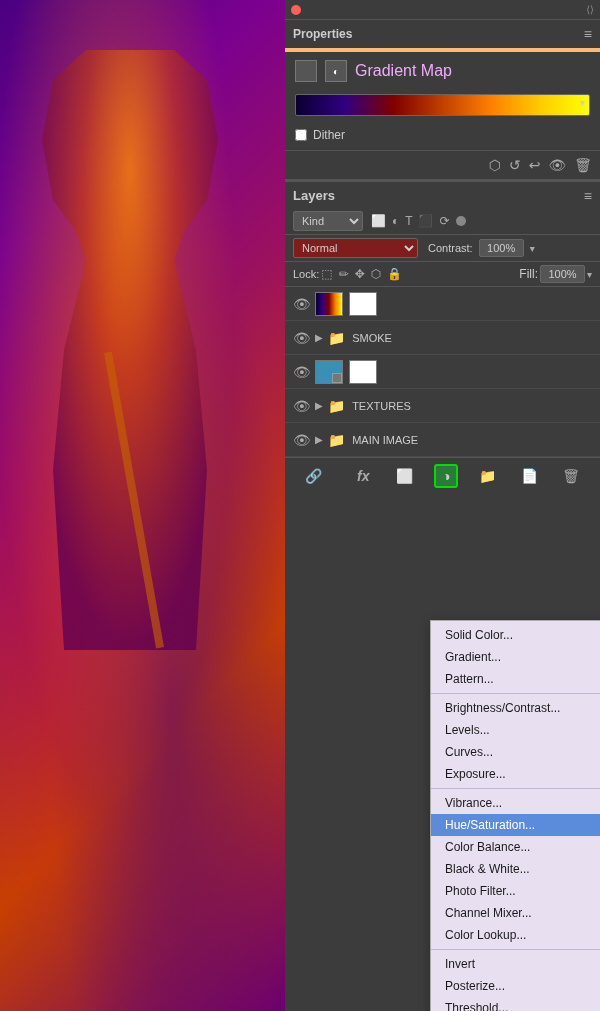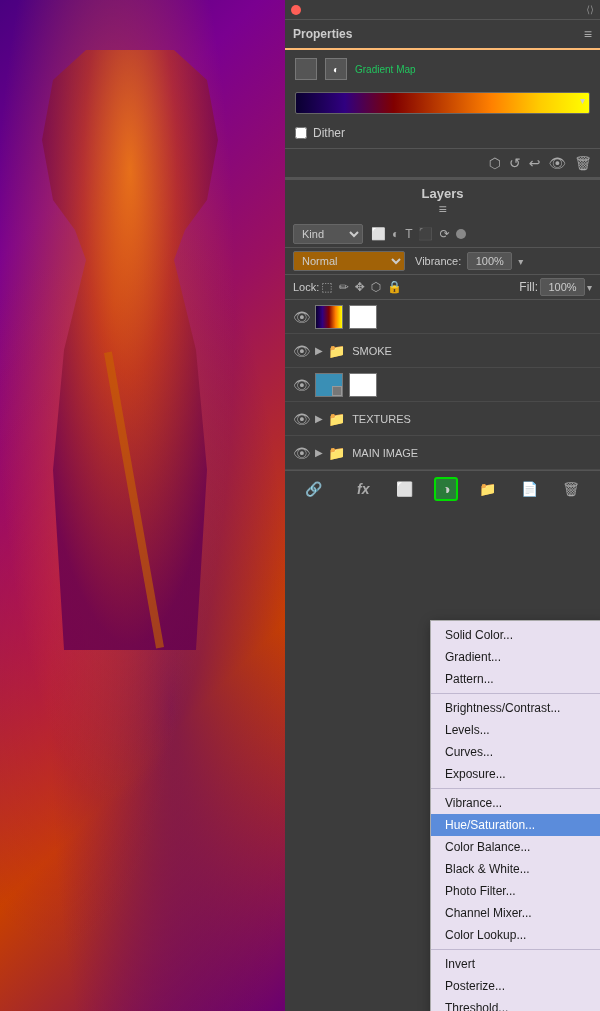--- a/index.html
+++ b/index.html
@@ -68,21 +68,21 @@
       background: #3c3c3c;
       border-bottom: 1px solid #555;
     }
 
     .panel-header {
       display: flex;
       align-items: center;
       justify-content: space-between;
       padding: 6px 8px;
       background: #3c3c3c;
-      border-bottom: 2px solid #fdba74;
+      border-bottom: 4px solid #fdba74;
     }
 
     .panel-title {
       color: #ccc;
       font-size: 12px;
       font-weight: 600;
     }
 
     .panel-menu-icon {
       color: #aaa;
@@ -111,22 +111,22 @@
       background: #555;
       border: 1px solid #777;
       display: flex;
       align-items: center;
       justify-content: center;
       color: #fff;
       font-size: 10px;
     }
 
     .gradient-map-label {
-      color: #22c55e;
-      font-size: 10px;
+      color: #f0abfc;
+      font-size: 16px;
     }
 
     
     .gradient-bar-container {
       padding: 4px 10px 8px;
     }
 
     .gradient-bar {
       width: 100%;
       height: 22px;
@@ -183,24 +183,23 @@
     }
 
     
     #layers-panel {
       background: #3c3c3c;
       border-top: 2px solid #555;
     }
 
     .layers-header {
       display: flex;
-      align-items: center;
+      align-items: flex-start;
       justify-content: space-between;
       padding: 6px 8px 4px;
-      flex-direction: column;
     }
 
     .layers-title {
       color: #ccc;
       font-size: 13px;
       font-weight: 600;
     }
 
     
     .kind-row {
@@ -244,27 +243,27 @@
     
     .blend-row {
       display: flex;
       align-items: center;
       padding: 3px 8px;
       gap: 6px;
       border-bottom: 1px solid #555;
     }
 
     .blend-select {
-      background: #a16207;
+      background: #7f1d1d;
       border: 1px solid #666;
       color: #ccc;
       font-size: 11px;
       padding: 2px 4px;
       border-radius: 2px;
-      width: 112px;
+      width: 125px;
     }
 
     .opacity-label {
       color: #ccc;
       font-size: 11px;
       margin-left: 4px;
     }
 
     .opacity-input {
       background: #555;
@@ -524,21 +523,21 @@
       </div>
     </div>
 
     <div class="blend-row">
       <select class="blend-select">
         <option>Normal</option>
         <option>Multiply</option>
         <option>Screen</option>
         <option>Overlay</option>
       </select>
-      <span class="opacity-label">Vibrance:</span>
+      <span class="opacity-label">Contrast:</span>
       <input class="opacity-input" type="text" value="100%" style="">
       <span class="toolbar-icon" style="font-size:10px;color:#aaa;">▾</span>
     </div>
 
     <div class="lock-row">
       <span class="lock-label">Lock:</span>
       <div class="lock-icons">
         <span class="lock-icon">⬚</span>
         <span class="lock-icon">✏</span>
         <span class="lock-icon">✥</span>

